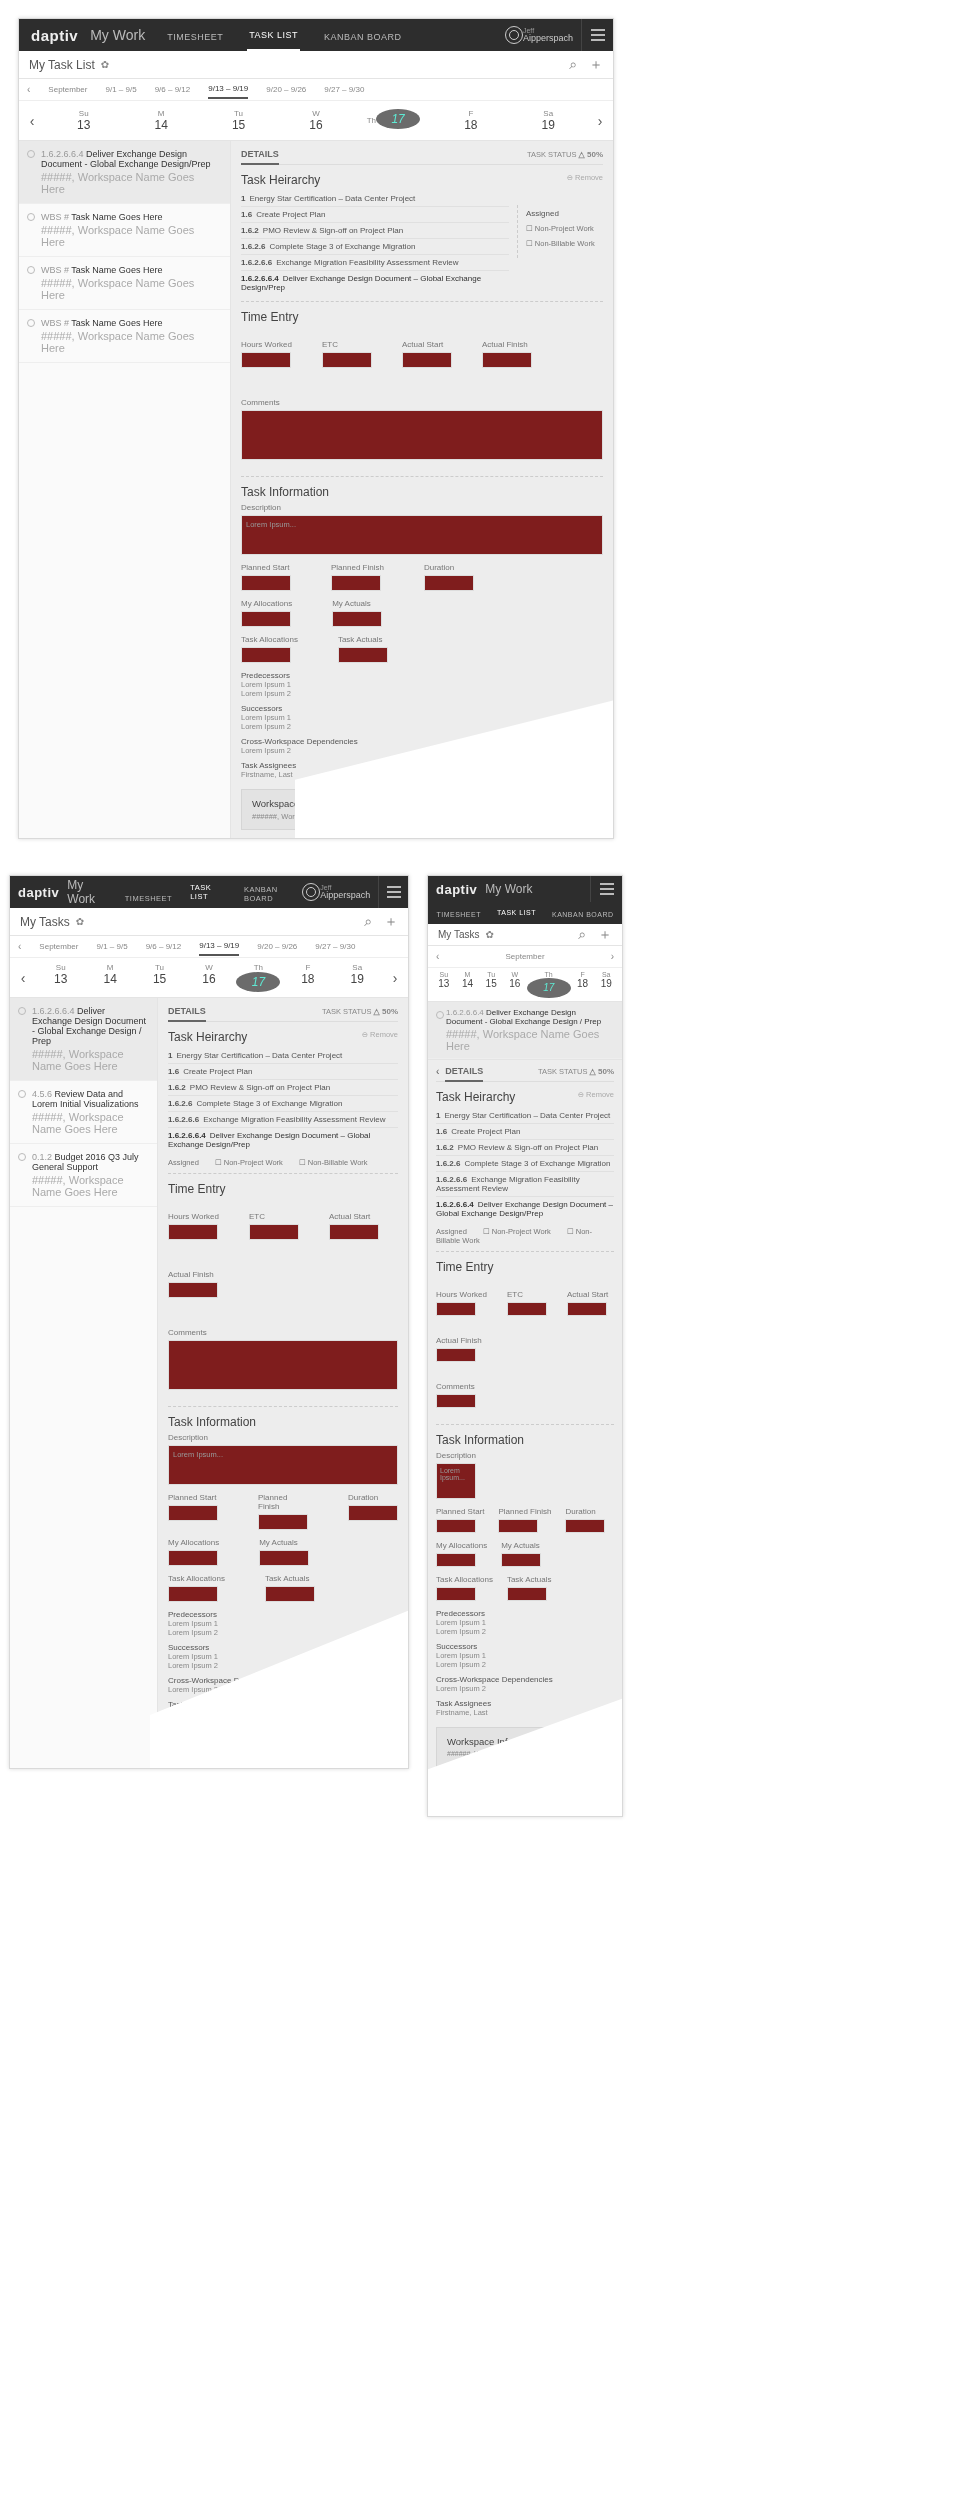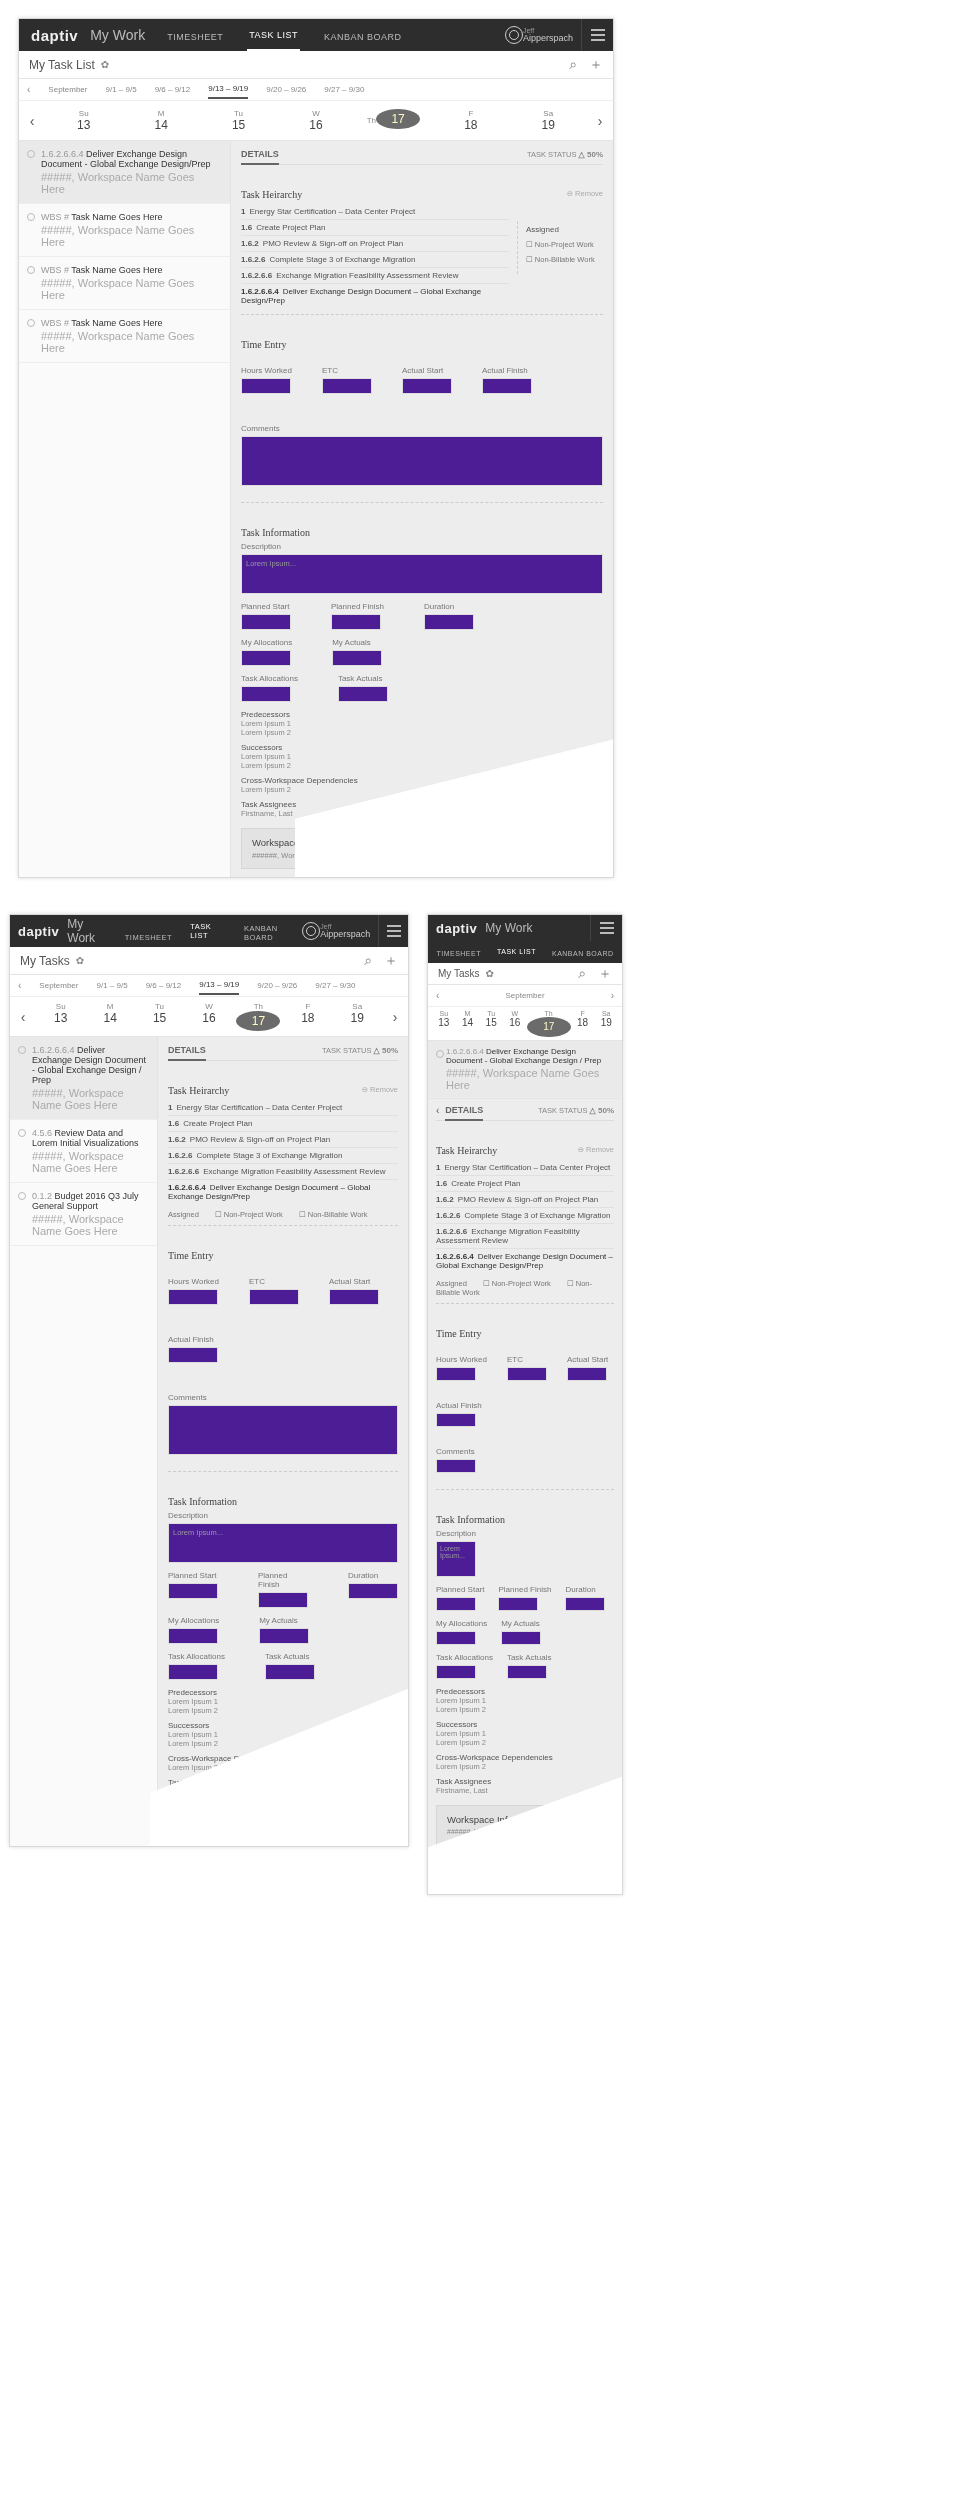--- a/index.html
+++ b/index.html
@@ -30,58 +30,58 @@
   .weeknav{display:flex;align-items:center;height:22px;font-size:8px;color:#888;padding:0 8px;gap:18px;border-bottom:1px solid #eee;}
   .weeknav .wk{cursor:pointer;padding:4px 0;}
   .weeknav .wk.active{color:#333;border-bottom:2px solid #555;}
   .weeknav .chev{font-size:10px;cursor:pointer;}
   
   .daystrip{display:flex;align-items:center;height:40px;border-bottom:1px solid #e4e4e4;}
   .daystrip .chev{width:26px;text-align:center;font-size:14px;color:#555;cursor:pointer;}
   .daystrip .days{flex:1;display:flex;}
   .daystrip .day{flex:1;text-align:center;font-size:8px;color:#888;cursor:pointer;padding:5px 0;}
   .daystrip .day .num{font-size:12px;color:#444;display:block;}
-  .daystrip .day.sel .num{background:#6b6b6b;color:#fef9c3;width:44px;height:20px;line-height:20px;border-radius:50%;display:inline-block;}
+  .daystrip .day.sel .num{background:#6b6b6b;color:#5eead4;width:44px;height:20px;line-height:20px;border-radius:50%;display:inline-block;font-style:italic;}
   
   .body2col{display:flex;}
   .tasklist{width:212px;background:#fafafa;border-right:1px solid #e4e4e4;}
   .taskitem{padding:8px 10px 8px 22px;font-size:9px;color:#555;border-bottom:1px solid #eee;position:relative;cursor:pointer;}
   .taskitem.sel{background:#eaeaea;}
   .taskitem .dot{position:absolute;left:8px;top:9px;width:8px;height:8px;border:1px solid #bbb;border-radius:50%;}
   .taskitem .wbs{color:#999;}
   .taskitem .tname{color:#333;}
   .taskitem .wsline{font-size:11px;color:#aaa;margin-top:2px;}
   
   .detail{flex:1;background:#ededed;padding:8px 10px;font-size:9px;color:#555;}
   .detail-hd{display:flex;align-items:center;border-bottom:1px solid #ddd;padding-bottom:4px;margin-bottom:6px;}
   .detail-hd .dt{font-size:9px;font-weight:bold;color:#666;border-bottom:2px solid #666;padding-bottom:4px;margin-bottom:-5px;}
   .detail-hd .ts{margin-left:auto;font-size:7.5px;color:#888;}
   .detail-hd .ts b{font-size:8px;}
   
-  .sect-title{font-size:10px;color:#444;margin:24px 0 4px;font-family:Liberation Serif, serif;}
+  .sect-title{font-size:12px;color:#444;margin:8px 0 4px;}
   .hier{border-bottom:1px dashed #ccc;padding-bottom:6px;position:relative;}
   .hier .remove{position:absolute;right:0;top:0;font-size:7.5px;color:#aaa;cursor:pointer;}
   .hier .remove::before{content:"⊖ ";}
   .hier-row{font-size:8px;padding:3px 0;border-bottom:1px solid #e0e0e0;}
   .hier-row:last-child{border:none;color:#333;font-weight:500;}
   .hier-row .n{font-weight:bold;margin-right:4px;}
   
   .assigned-side{position:absolute;right:0;top:32px;width:86px;border-left:1px dashed #ccc;padding:4px 0 4px 8px;font-size:7.5px;color:#777;}
   .assigned-side .lab{font-size:8px;color:#555;margin-bottom:6px;}
   .assigned-side .cb{margin-bottom:6px;}
   .assigned-side .cb::before{content:"☐ ";}
   
   .assigned-inline{font-size:7.5px;color:#777;margin-top:6px;}
   .assigned-inline span{margin-right:14px;}
   .assigned-inline .cb::before{content:"☐ ";}
   
   .fields{display:flex;gap:30px;flex-wrap:wrap;margin-top:16px;border-bottom:1px dashed #ccc;padding-bottom:8px;}
   .fld{font-size:8px;color:#777;}
   .fld .lab{margin-bottom:3px;}
-  .fld .box{background:#4c1d95;border:1px solid #ddd;width:50px;height:16px;}
+  .fld .box{background:#7f1d1d;border:1px solid #ddd;width:50px;height:16px;}
   .wide .box{width:100%;height:50px;}
   .wide{width:100%;}
   
   .teblock{border-bottom:1px dashed #ccc;padding-bottom:8px;}
   
   .tinfo .row3{display:flex;gap:40px;margin:8px 0;}
   .plain{font-size:7.5px;color:#888;margin:6px 0;}
   .plain .lab{color:#555;font-size:8px;}
   
   .wsinfo{background:#e3e3e3;border:1px solid #d5d5d5;padding:8px 10px;margin-top:10px;font-size:8px;color:#555;}

